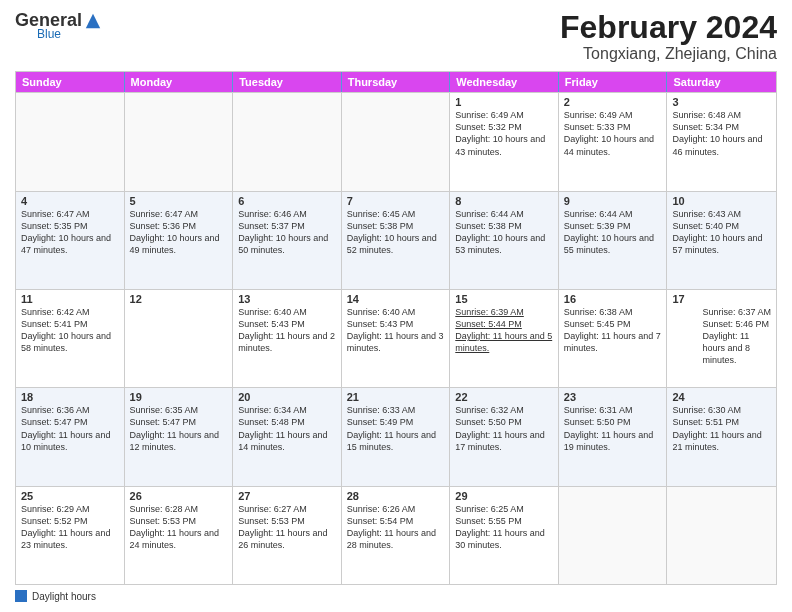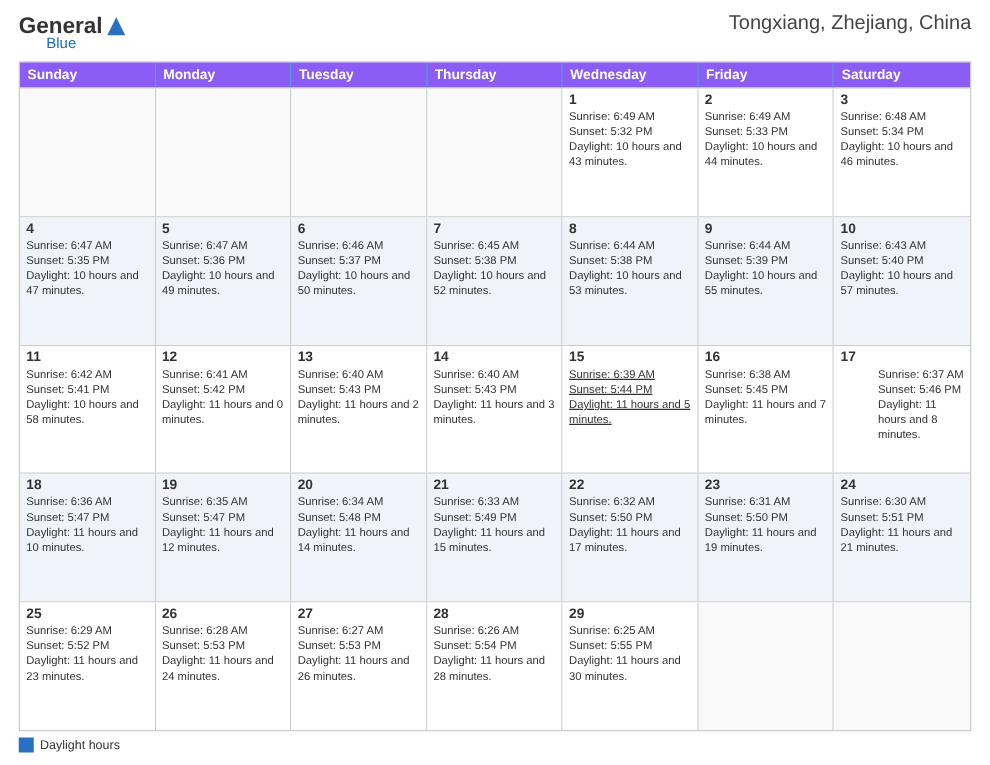--- a/index.html
+++ b/index.html
@@ -57,21 +57,21 @@
     }
     .calendar {
       flex: 1;
       display: flex;
       flex-direction: column;
       border: 1px solid #ccc;
     }
     .cal-header {
       display: grid;
       grid-template-columns: repeat(7, 1fr);
-      background: #8b5cf6;
+      background: #d946ef;
     }
     .cal-header-cell {
       color: #fff;
       font-size: 11px;
       font-weight: bold;
       padding: 4px 6px;
       border-right: 1px solid #5599d8;
     }
     .cal-header-cell:last-child { border-right: none; }
     .cal-body {
@@ -131,20 +131,21 @@
     <div class="logo">
       <div class="logo-text">
         <span class="logo-general">General</span>
         <svg class="logo-icon" viewBox="0 0 20 20">
           <polygon points="10,2 18,18 2,18" fill="#2a70c2"></polygon>
         </svg>
       </div>
       <span class="logo-blue" style="font-size:12px;font-weight:normal;color:#1a6bb5;margin-top:-4px;margin-left:22px;">Blue</span>
     </div>
     <div class="title-block">
+      <div class="month-title">February 2024</div>
       <div class="location-title">Tongxiang, Zhejiang, China</div>
     </div>
   </div>
 
   <div class="calendar">
     <div class="cal-header">
     <div class="cal-header-cell">Sunday</div>
         <div class="cal-header-cell">Monday</div>
         <div class="cal-header-cell">Tuesday</div>
         <div class="cal-header-cell">Thursday</div>
@@ -223,23 +224,20 @@
         </div>
         <div class="cal-row">
           <div class="cal-cell">
             <span class="cell-date">11</span>
             <div class="cell-info" style="white-space: pre-line;">Sunrise: 6:42 AM
 Sunset: 5:41 PM
 Daylight: 10 hours and 58 minutes.</div>
           </div>
           <div class="cal-cell">
             <span class="cell-date">12</span>
-            <div class="cell-info" style="white-space: pre-line;">Sunrise: 6:41 AM
-Sunset: 5:42 PM
-Daylight: 11 hours and 0 minutes.</div>
           </div>
           <div class="cal-cell">
             <span class="cell-date">13</span>
             <div class="cell-info" style="white-space: pre-line;">Sunrise: 6:40 AM
 Sunset: 5:43 PM
 Daylight: 11 hours and 2 minutes.</div>
           </div>
           <div class="cal-cell">
             <span class="cell-date">14</span>
             <div class="cell-info" style="white-space: pre-line;">Sunrise: 6:40 AM

